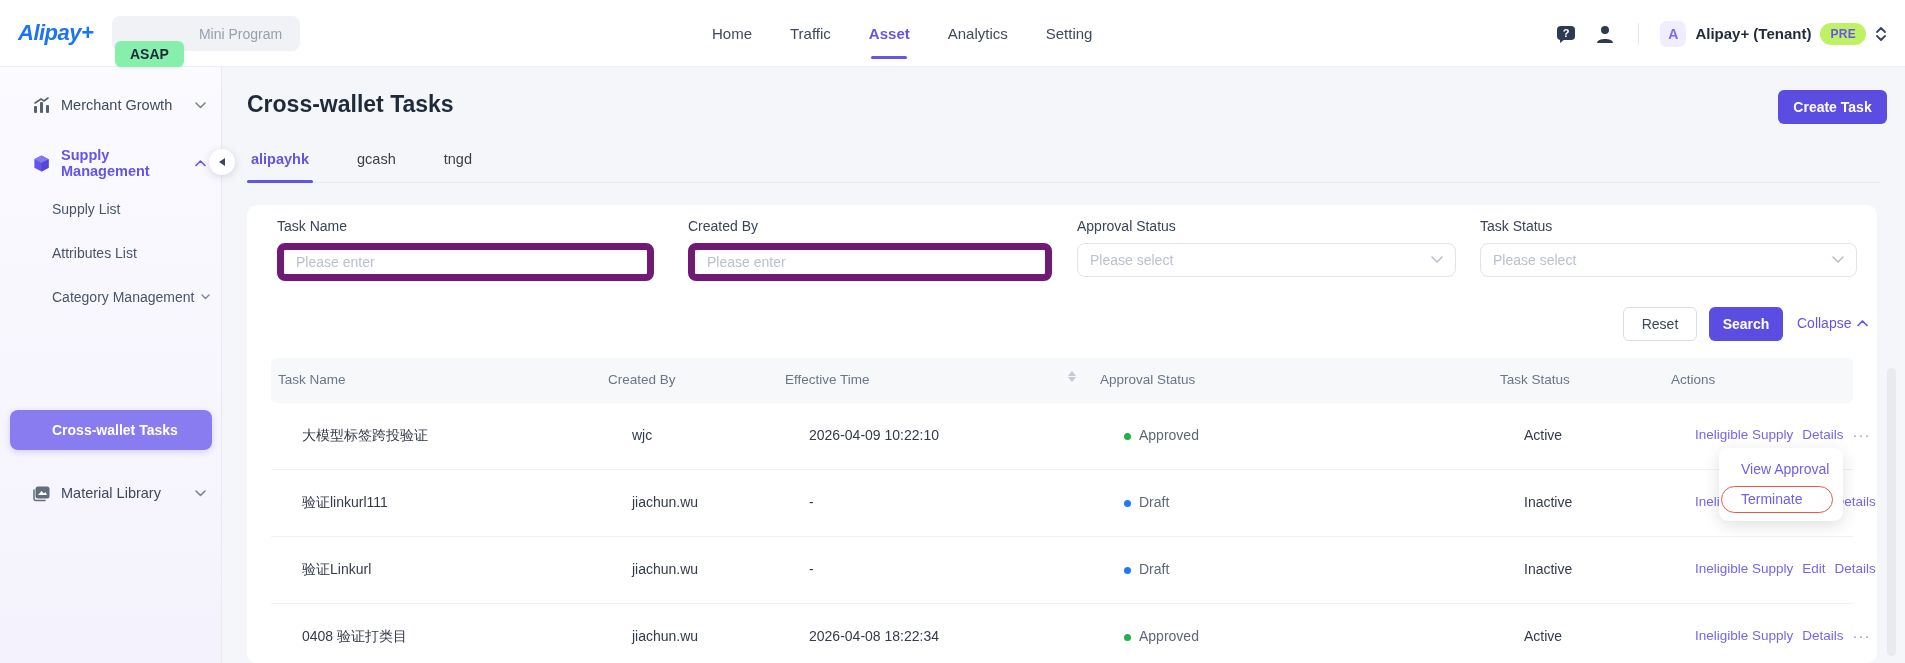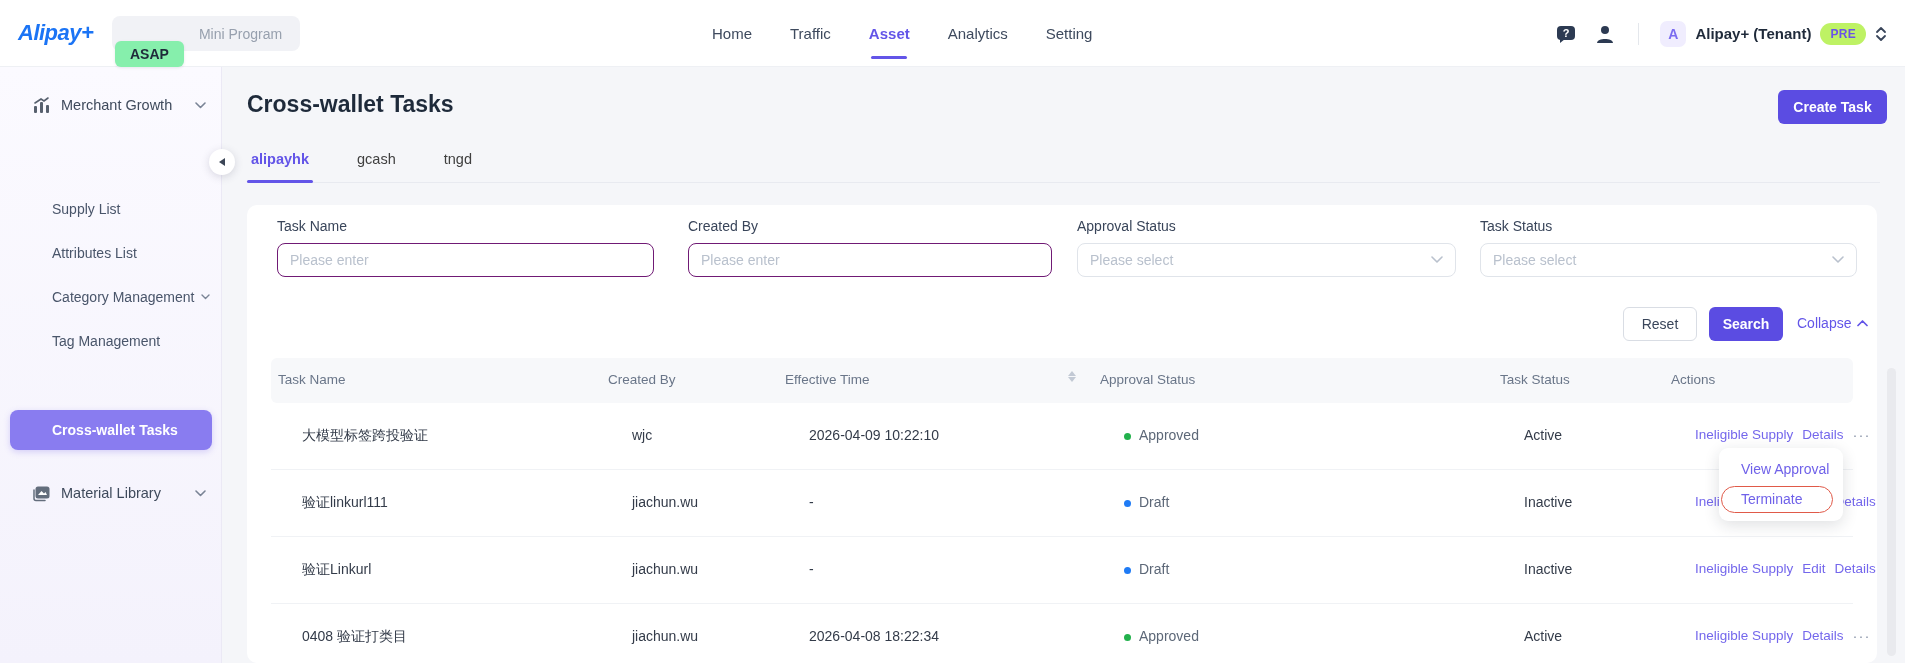--- a/index.html
+++ b/index.html
@@ -40,21 +40,21 @@
   .main { position:absolute; left:222px; top:67px; width:1683px; height:596px; }
   .page-title { position:absolute; left:25px; top:24px; font-size:23px; font-weight:700; color:#1e2a3a; }
   .create-btn { position:absolute; left:1556px; top:23px; width:109px; height:34px; background:#5b4ce2; color:#ffffff; font-size:14px; font-weight:600; border:none; border-radius:6px; cursor:pointer; }
   .tabs { position:absolute; left:25px; top:78px; width:1633px; height:38px; border-bottom:1px solid #e8eaf0; display:flex; gap:40px; }
   .tab { font-size:14.5px; color:#404040; cursor:pointer; padding:6px 4px 14px; position:relative; }
   .tab.active { color:#6355e8; font-weight:600; }
   .tab.active::after { content:""; position:absolute; left:0; bottom:-1px; width:100%; height:3px; background:#6355e8; border-radius:2px; }
 
   .card { position:absolute; left:25px; top:138px; width:1630px; height:458px; background:#ffffff; border-radius:10px; }
   .f-label { position:absolute; top:13px; font-size:14px; color:#39455a; font-weight:500; }
-  .f-input { position:absolute; top:38px; height:34px; border:1px solid #701a75; border-radius:8px; background:#fff; font-size:14px; color:#8b5cf6; padding:12px 12px; font-family:"Liberation Sans",sans-serif; }
+  .f-input { position:absolute; top:38px; height:34px; border:7px solid #701a75; border-radius:8px; background:#fff; font-size:14px; color:#8b5cf6; padding:12px 12px; font-family:"Liberation Sans",sans-serif; }
   .f-input::placeholder { color:#b9c1cd; }
   .f-select { position:absolute; top:38px; height:34px; border:1px solid #e0e4ea; border-radius:8px; background:#fff; display:flex; align-items:center; justify-content:space-between; padding:0 12px; cursor:pointer; }
   .f-select .ph { font-size:14px; color:#b9c1cd; }
   .btn-reset { position:absolute; left:1376px; top:102px; width:74px; height:34px; background:#fff; border:1px solid #d9dde4; border-radius:6px; font-size:14px; color:#39455a; cursor:pointer; }
   .btn-search { position:absolute; left:1462px; top:102px; width:74px; height:34px; background:#5b4ce2; border:none; border-radius:6px; font-size:14px; color:#fff; font-weight:600; cursor:pointer; }
   .collapse-link { position:absolute; left:1550px; top:110px; font-size:14px; color:#6355e8; cursor:pointer; display:flex; align-items:center; gap:6px; }
 
   .thead { position:absolute; left:24px; top:153px; width:1582px; height:45px; background:#f7f8fa; border-radius:6px; }
   .th { position:absolute; top:167px; font-size:13.5px; color:#6a7689; }
   .sorter { position:absolute; left:821px; top:166px; display:flex; flex-direction:column; gap:1px; cursor:pointer; }
@@ -131,35 +131,43 @@
           <rect x="2" y="10" width="3" height="7" rx="1" fill="#57606e"></rect>
           <rect x="8" y="6" width="3" height="11" rx="1" fill="#57606e"></rect>
           <rect x="14" y="9" width="3" height="8" rx="1" fill="#57606e"></rect>
           <path d="M3 7 L9 3 L12 5 L16 2" fill="none" stroke="#57606e" stroke-width="1.6" stroke-linecap="round"></path>
         </svg>
       <span class="g-label">Merchant Growth</span>
       <svg class="g-chev" width="11" height="7" viewBox="0 0 11 7">
           <polyline points="1,1 5.5,5.5 10,1" fill="none" stroke="#7a8496" stroke-width="1.6" stroke-linecap="round" stroke-linejoin="round"></polyline>
         </svg>
     </div>
+    <div class="side-group purple" style="top:74px;">
+      <svg width="19" height="19" viewBox="0 0 20 20">
+          <path d="M10 1.5 L17.5 5.5 V14.5 L10 18.5 L2.5 14.5 V5.5 Z" fill="#6355e8"></path>
+          <path d="M10 1.5 L17.5 5.5 L10 9.5 L2.5 5.5 Z" fill="#8478f0"></path>
+          <path d="M10 9.5 L17.5 5.5 V14.5 L10 18.5 Z" fill="#5547d6"></path>
+        </svg>
+      <span class="g-label">Supply Management</span>
+      <svg class="g-chev" width="11" height="7" viewBox="0 0 11 7">
+          <polyline points="1,5.5 5.5,1 10,5.5" fill="none" stroke="#6355e8" stroke-width="1.6" stroke-linecap="round" stroke-linejoin="round"></polyline>
+        </svg>
+    </div>
     <div class="side-sub" style="top:164px;">
         <span>Attributes List</span>
       </div>
     <div class="side-sub" style="top:120px;">
         <span>Supply List</span>
       </div>
     <div class="side-sub" style="top:208px;">
       <span>Category Management</span>
       <svg class="s-chev" width="9" height="6" viewBox="0 0 9 6">
           <polyline points="1,1 4.5,4.5 8,1" fill="none" stroke="#7a8496" stroke-width="1.4" stroke-linecap="round" stroke-linejoin="round"></polyline>
         </svg>
     </div>
-    <div class="side-sub" style="top:252px;">
-        <span>Tag Management</span>
-      </div>
     <div class="side-active" style="top:343px;">
         <span>Cross-wallet Tasks</span>
       </div>
     <div class="side-group" style="top:404px;">
       <svg width="19" height="19" viewBox="0 0 19 19">
           <rect x="3.5" y="2.5" width="14" height="12" rx="2.5" fill="#636d7c"></rect>
           <path d="M6 11 L9.5 7 L12 9.5 L13.5 8 L15 11 Z" fill="#ffffff"></path>
           <path d="M2 6 V14.5 A2 2 0 0 0 4 16.5 H13" fill="none" stroke="#636d7c" stroke-width="1.5" stroke-linecap="round"></path>
         </svg>
       <span class="g-label">Material Library</span>

